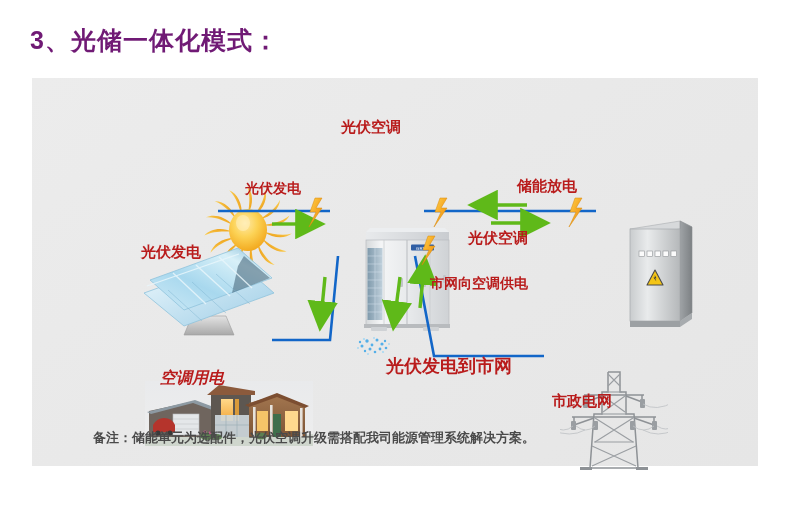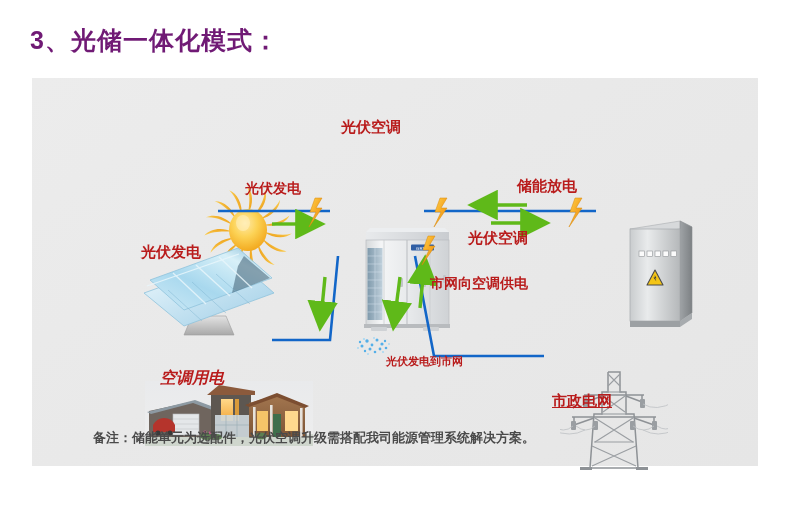--- a/index.html
+++ b/index.html
@@ -451,25 +451,25 @@
     <path d="M428,236 L423,250 L429,250 L422,265 L435,246 L429,246 L435,236 Z"></path>
   </g>
 </svg>
 
 <div class="lbl" style="left:141px;top:243px;font-size:15px;">光伏发电</div>
 
 <div class="lbl" style="left:341px;top:118px;font-size:15px;">光伏空调</div>
 
 <div class="lbl" style="left:160px;top:368px;font-size:16px;font-style:italic;">空调用电</div>
 
-<div class="lbl" style="left:552px;top:392px;font-size:15px;text-decoration:underline;">市政电网</div>
+<div class="lbl" style="left:552px;top:392px;font-size:15px;">市政电网</div>
 
 <div class="lbl" style="left:245px;top:180px;font-size:14px;">光伏发电</div>
 
 <div class="lbl" style="left:484px;top:177px;font-size:15px;margin-left:33px;">储能放电</div>
 
 <div class="lbl" style="left:468px;top:229px;font-size:15px;">光伏空调</div>
 
 <div class="lbl" style="left:430px;top:275px;font-size:14px;">市网向空调供电</div>
 
-<div class="lbl" style="left:386px;top:354px;font-size:11px;">光伏发电到市网</div>
+<div class="lbl" style="left:386px;top:354px;font-size:18px;">光伏发电到市网</div>
 
 <div class="note">备注：储能单元为选配件，光伏空调升级需搭配我司能源管理系统解决方案。</div>
 
 </body></html>

